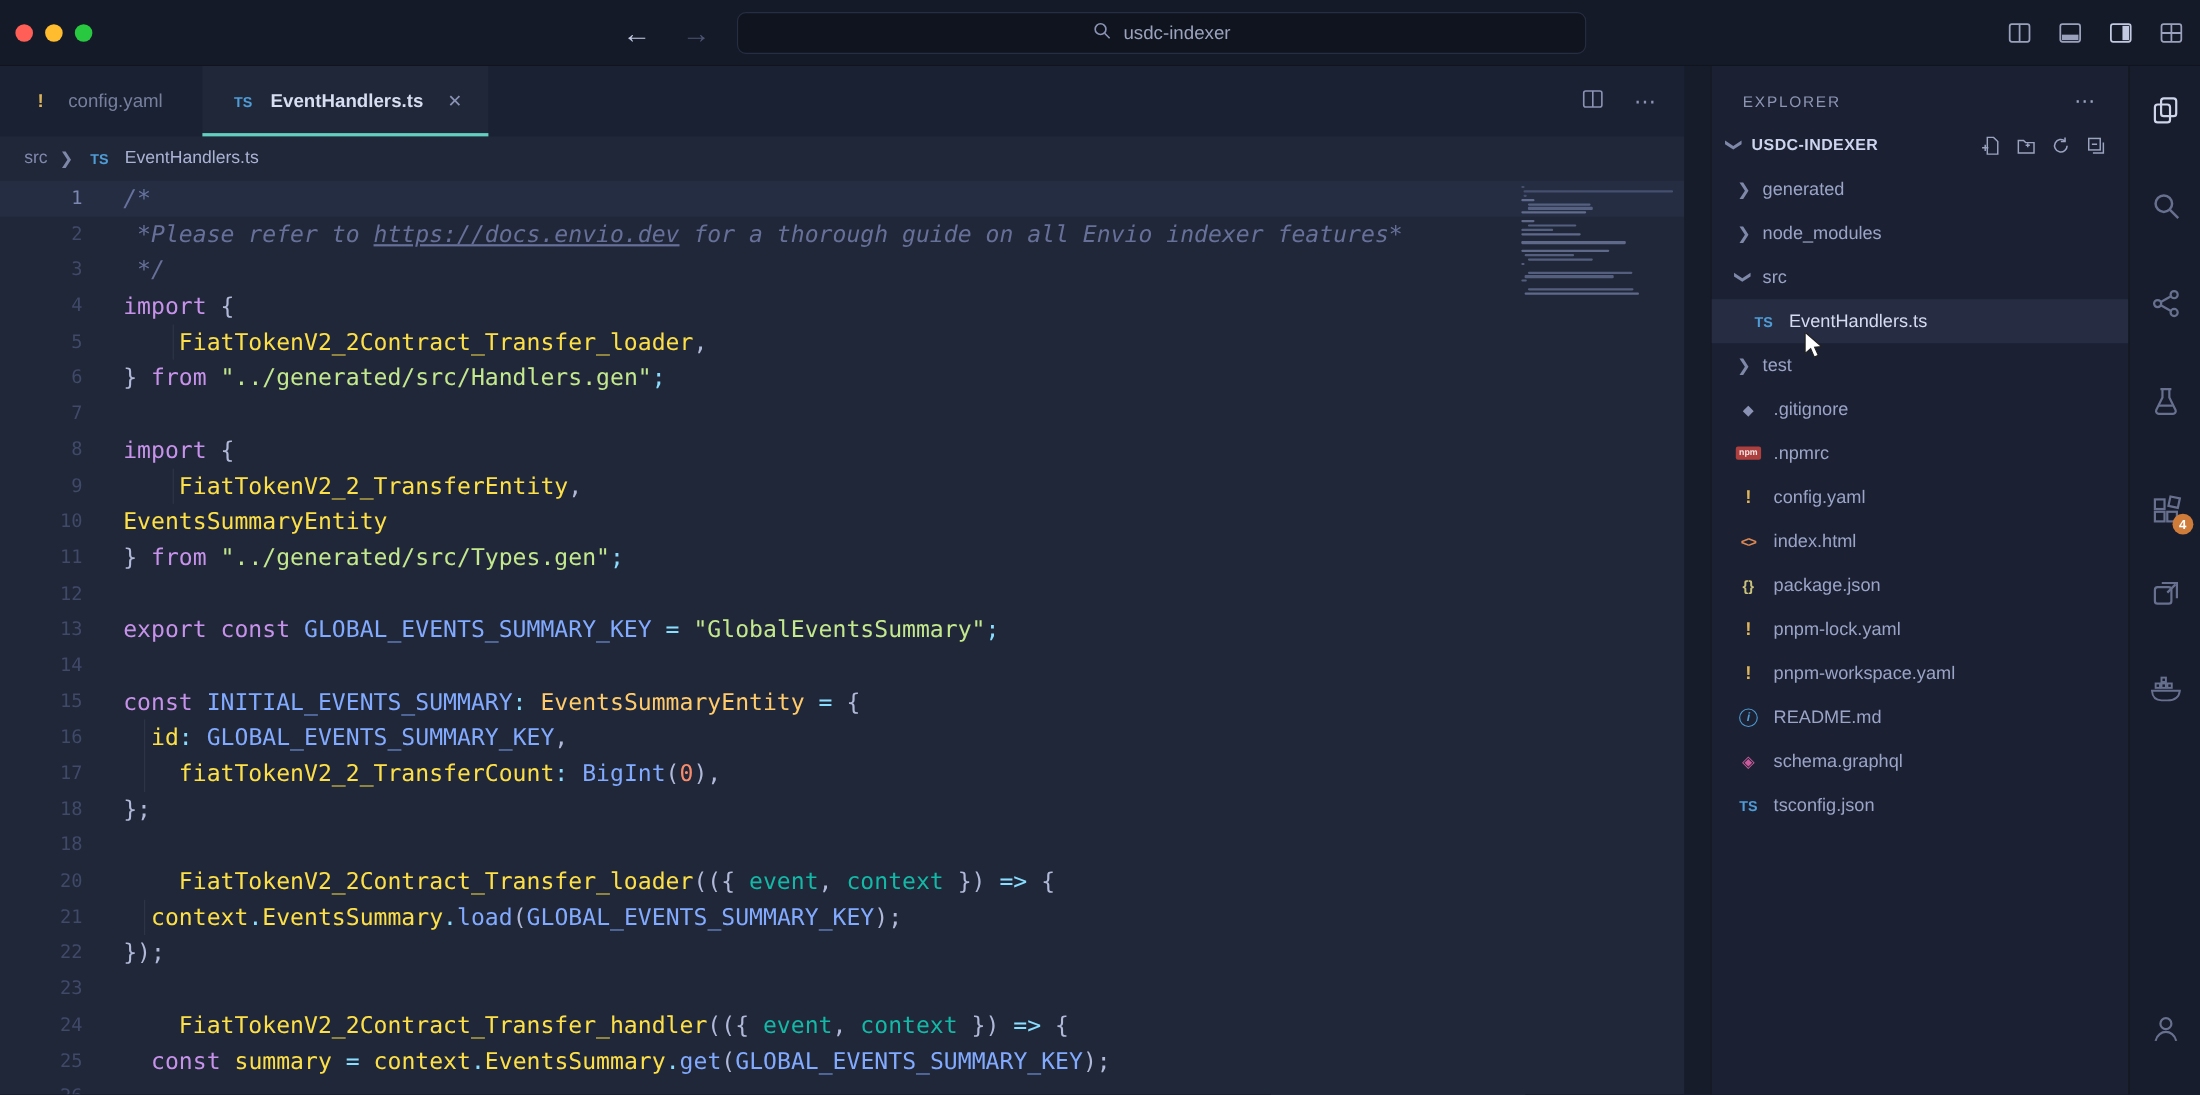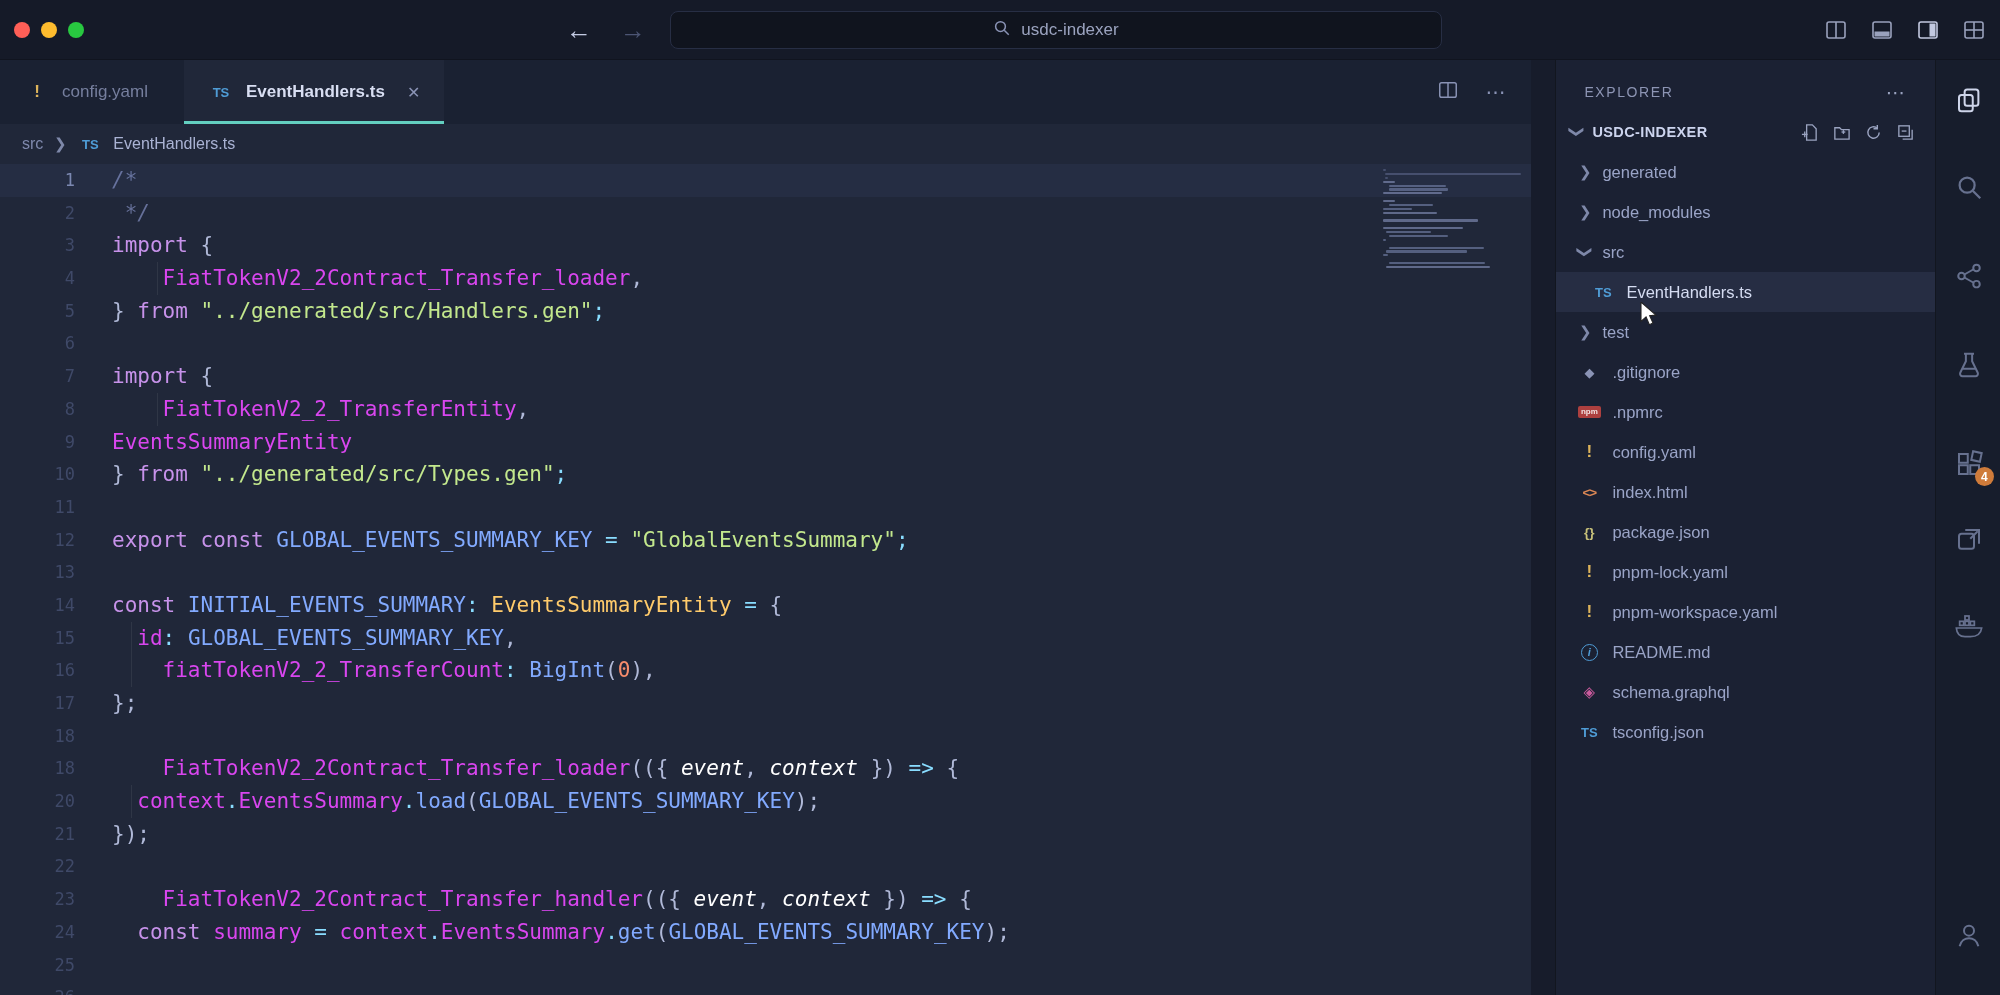--- a/index.html
+++ b/index.html
@@ -49,27 +49,27 @@
   .gutter .num { height:32.7px; }
   .gutter .num.cur { color:#7c87ad; }
   .lines { margin-left:112px; position:relative; }
   .line { position:relative; white-space:pre; height:32.7px; }
   .line.current::before { content:""; position:absolute; left:-112px; right:0; top:0; bottom:0; background:rgba(131,155,255,0.055); }
   .guide { position:absolute; top:0; bottom:0; width:1px; background:rgba(255,255,255,0.07); }
   .guide.g4 { left:calc(4ch - 6px); } .guide.g2 { left:calc(2ch - 6px); }
   .tk-cm { color:#667099; font-style:italic; }
   .tk-ln { color:#667099; font-style:italic; text-decoration:underline; }
   .tk-kw { color:#c792ea; }
-  .tk-id { color:#d946ef;text-align:center; }
+  .tk-id { color:#fde047;text-align:center; }
   .tk-st { color:#c3e88d; }
   .tk-cn { color:#82aaff; }
   .tk-fn { color:#82aaff; }
   .tk-ty { color:#ffcb6b; }
   .tk-nu { color:#f78c6c; }
-  .tk-pm { color:#ffffff; font-style:italic; }
+  .tk-pm { color:#14b8a6; }
   .tk-pu { color:#89ddff; }
   .tk-pb { color:#b0b9d8; }
 
   
   .minimap { position:absolute; top:5px; right:0; width:150px; }
   .mm-bar { height:2.2px; margin-bottom:1.7px; border-radius:1px; opacity:.7; }
 
   
   .exp-header { height:40px; margin-top:12px; display:flex; align-items:center; padding:0 30px 0 28px;
     color:#8d95b4; font-size:14px; letter-spacing:1.6px; }
@@ -215,20 +215,21 @@
             <div class="num">20</div>
             <div class="num">21</div>
             <div class="num">22</div>
             <div class="num">23</div>
             <div class="num">24</div>
             <div class="num">25</div>
             <div class="num">26</div>
           </div>
         <div class="lines">
             <div class="line current"><span class="tk-cm">/*</span></div>
+            <div class="line"><span class="tk-cm"> *Please refer to </span><span class="tk-ln">https://docs.envio.dev</span><span class="tk-cm"> for a thorough guide on all Envio indexer features*</span></div>
             <div class="line"><span class="tk-cm"> */</span></div>
             <div class="line"><span class="tk-kw">import</span><span class="tk-pb"> {</span></div>
             <div class="line"><span class="guide g4"></span><span class="tk-id">    FiatTokenV2_2Contract_Transfer_loader</span><span class="tk-pb">,</span></div>
             <div class="line"><span class="tk-pb">} </span><span class="tk-kw">from</span><span class="tk-st"> "../generated/src/Handlers.gen"</span><span class="tk-pu">;</span></div>
             <div class="line">&nbsp;</div>
             <div class="line"><span class="tk-kw">import</span><span class="tk-pb"> {</span></div>
             <div class="line"><span class="guide g4"></span><span class="tk-id">    FiatTokenV2_2_TransferEntity</span><span class="tk-pb">,</span></div>
             <div class="line"><span class="tk-id">EventsSummaryEntity</span></div>
             <div class="line"><span class="tk-pb">} </span><span class="tk-kw">from</span><span class="tk-st"> "../generated/src/Types.gen"</span><span class="tk-pu">;</span></div>
             <div class="line">&nbsp;</div>

